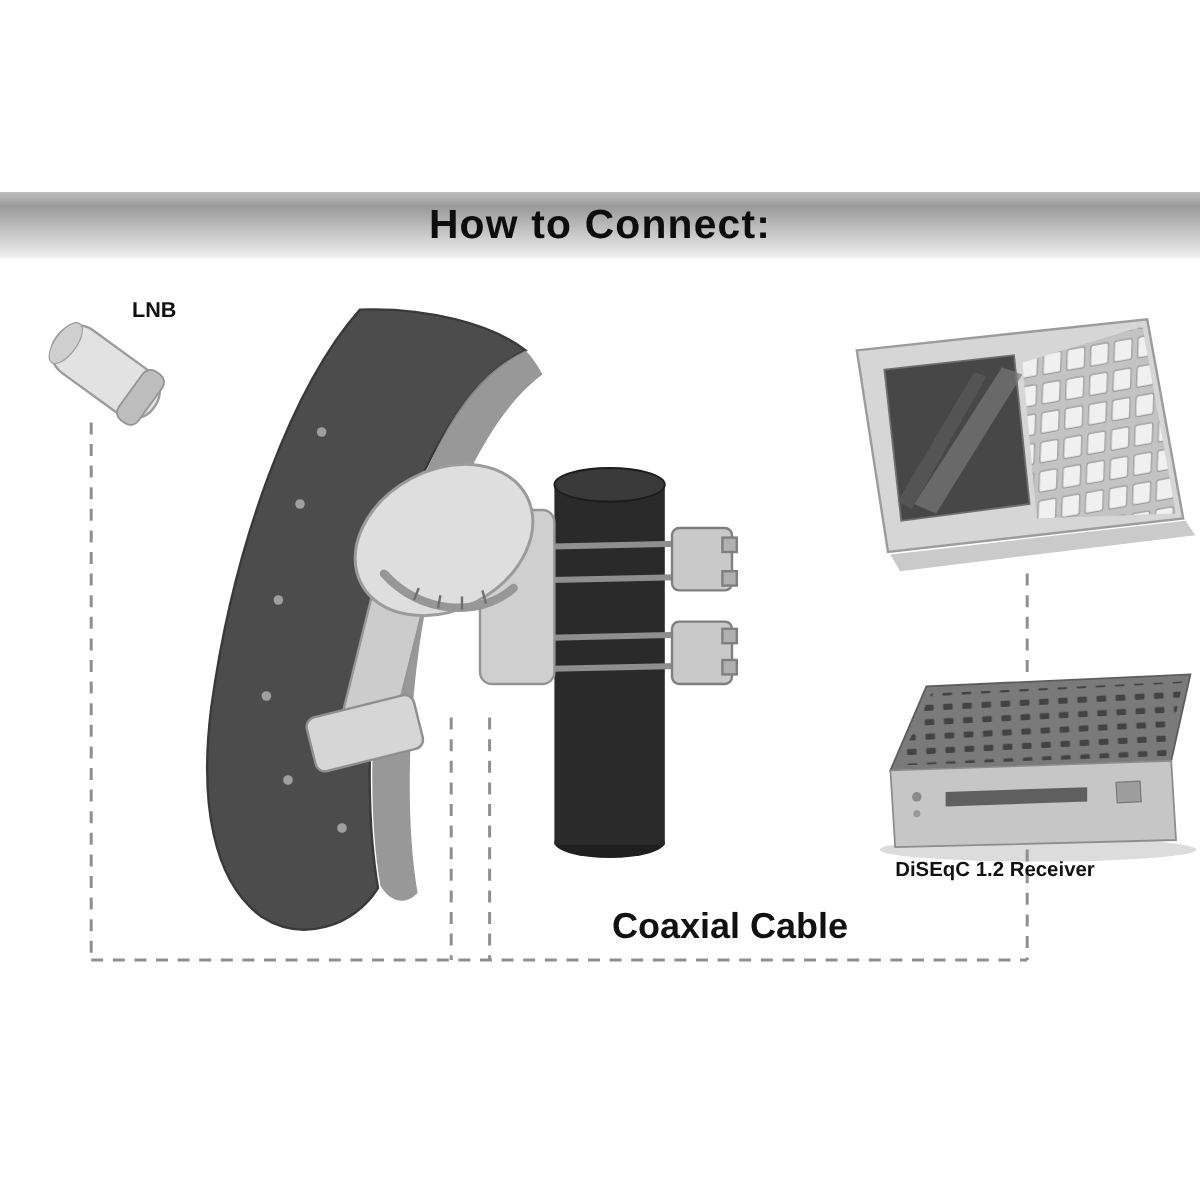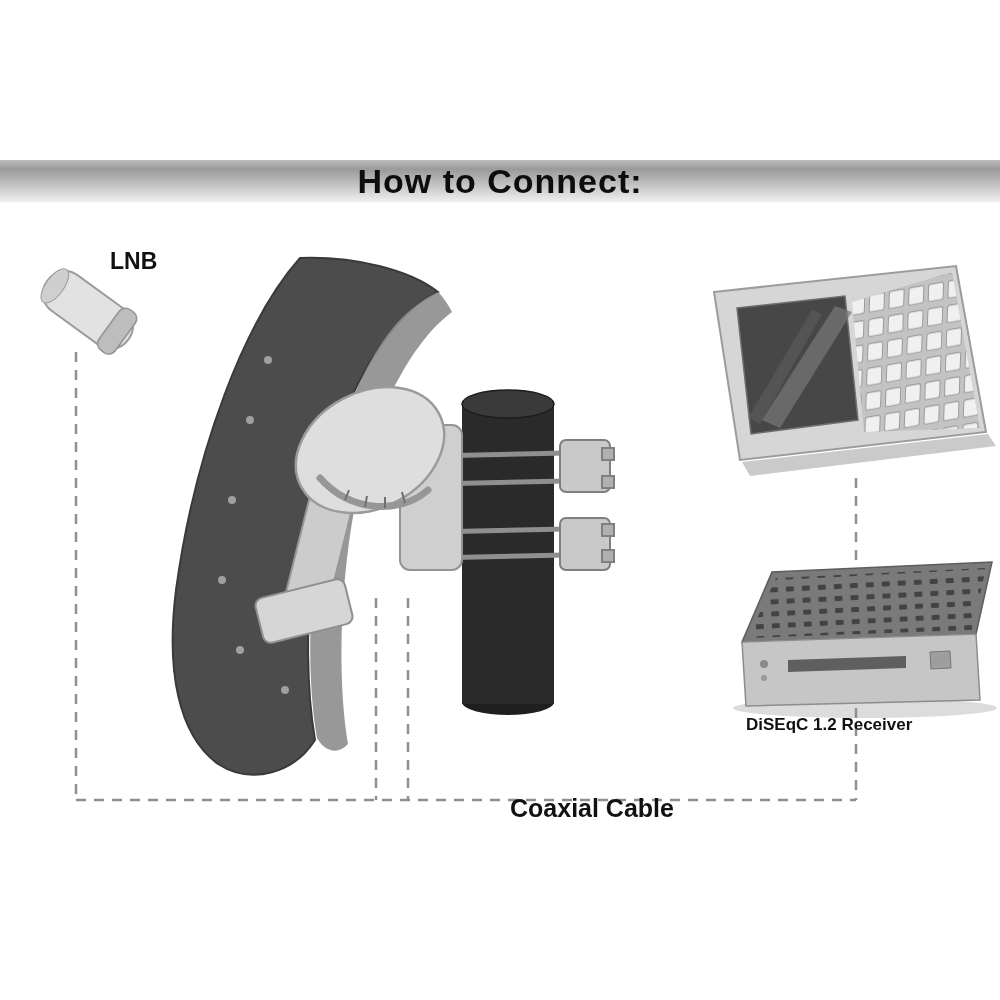--- a/index.html
+++ b/index.html
@@ -10,21 +10,21 @@
     width: 1000px;
     height: 1000px;
     background: #ffffff;
     overflow: hidden;
   }
   .banner {
     position: absolute;
     left: 0;
     top: 160px;
     width: 1000px;
-    height: 42px;
+    height: 55px;
     background: linear-gradient(180deg, #bdbdbd 0%, #9a9a9a 22%, #c6c6c6 62%, #f0f0f0 100%);
     display: flex;
     align-items: center;
     justify-content: center;
   }
   .banner .title {
     font-size: 34px;
     font-weight: 800;
     letter-spacing: 1px;
     color: #0d0d0d;
@@ -34,22 +34,22 @@
     left: 0;
     top: 0;
     width: 1000px;
     height: 1000px;
   }
   .label {
     position: absolute;
     color: #111111;
     white-space: nowrap;
   }
-  .label-lnb      { left: 110px; top: 248px; font-size: 23px; font-weight: 600; text-align: right; }
-  .label-coaxial  { left: 510px; top: 756px; font-size: 25px; font-weight: 600; margin-top: 38px; }
+  .label-lnb      { left: 110px; top: 248px; font-size: 18px; font-weight: 600; text-align: right; }
+  .label-coaxial  { left: 510px; top: 756px; font-size: 30px; font-weight: 600; }
   .label-receiver { left: 746px; top: 715px; font-size: 17px; font-weight: 700; }
 </style>
 </head>
 <body>
 
 <div class="canvas">
 
   <div class="banner">
     <span class="title">How to Connect:</span>
   </div>

